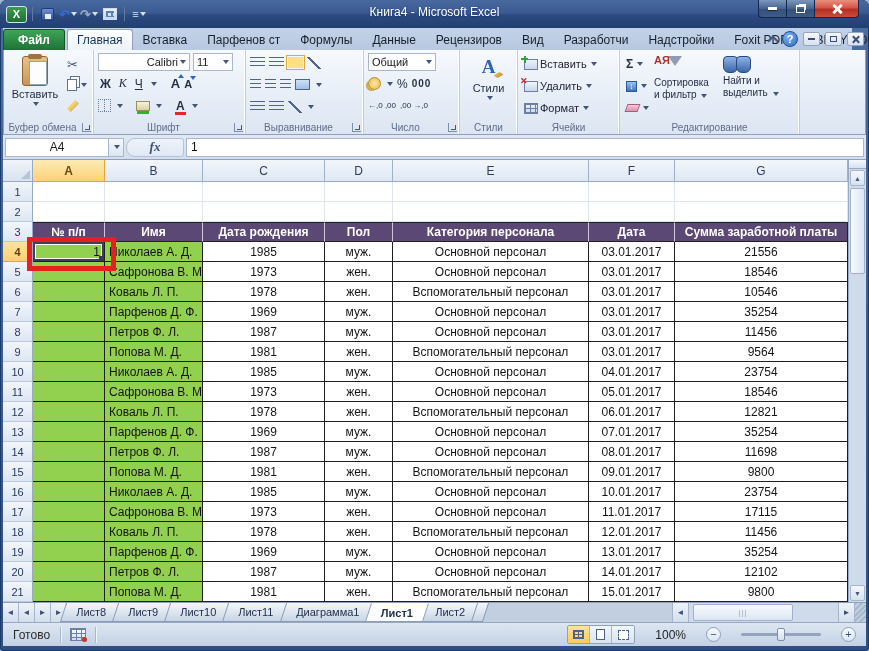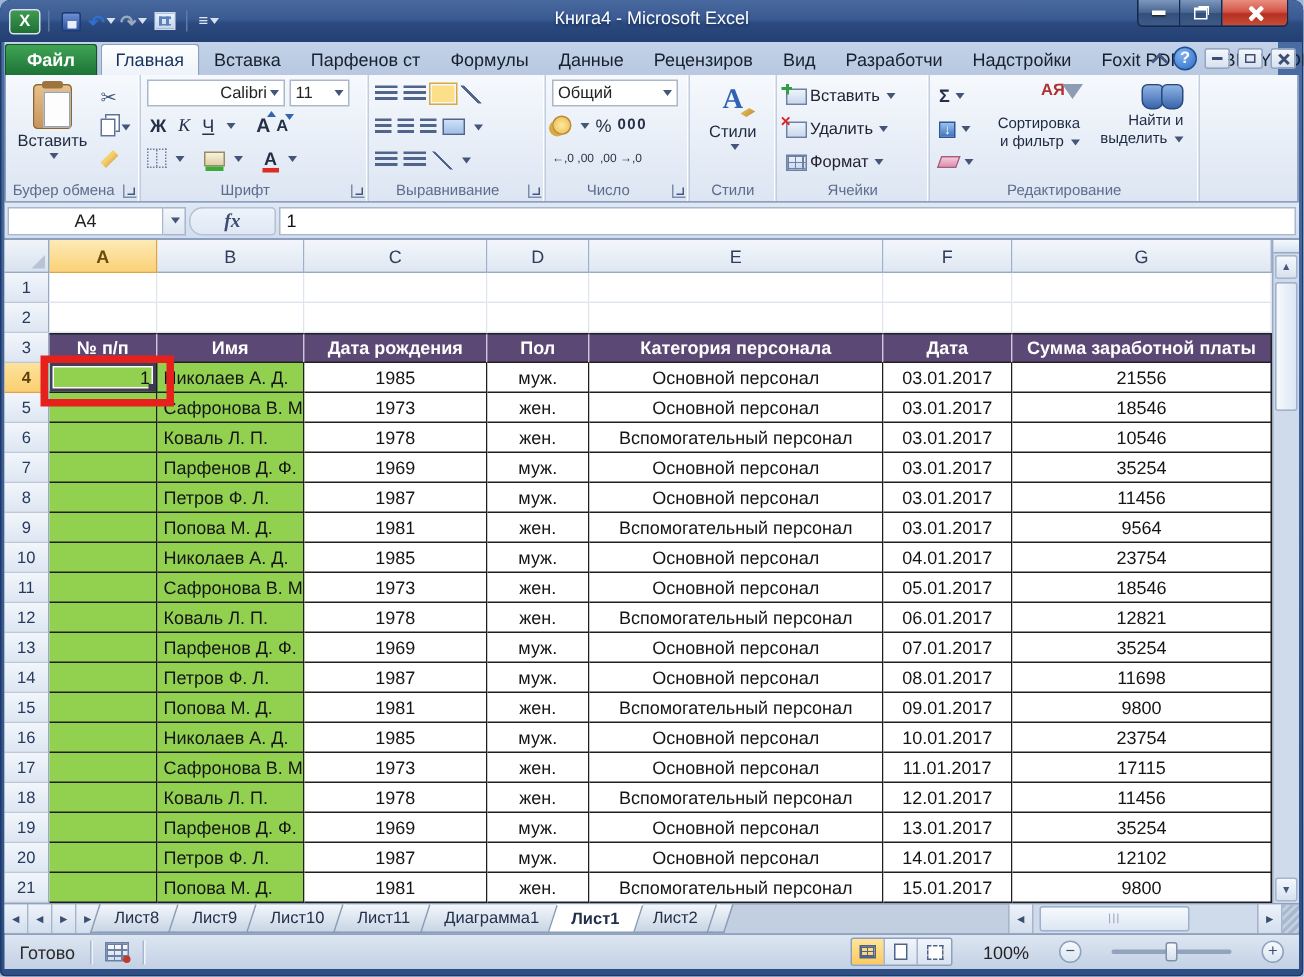--- a/index.html
+++ b/index.html
@@ -99,21 +99,21 @@
   .styles-ic{width:26px;height:24px;position:relative;font-size:19px;font-weight:bold;color:#2f62b0;font-family:"Liberation Serif",serif;text-align:center;}
   .styles-ic::after{content:"";position:absolute;right:-2px;bottom:2px;width:10px;height:6px;background:linear-gradient(135deg,#f0c75e,#b5832c);clip-path:polygon(0 60%,60% 0,100% 40%,40% 100%);}
   .cellico{width:14px;height:11px;border:1px solid #6d80a3;background:linear-gradient(#eef3fa,#c9d8ec);position:relative;}
   .cellico.ins::after{content:"";position:absolute;left:-4px;top:-4px;width:7px;height:7px;background:
      linear-gradient(#2f9e44,#2f9e44) 50% 0/2px 100% no-repeat,linear-gradient(#2f9e44,#2f9e44) 0 50%/100% 2px no-repeat;}
   .cellico.del::after{content:"✕";position:absolute;left:-5px;top:-6px;font-size:9px;font-weight:bold;color:#d22;}
   .cellico.fmt{background:repeating-linear-gradient(90deg,#6d80a3 0 1px,transparent 1px 5px),repeating-linear-gradient(#6d80a3 0 1px,transparent 1px 4px),linear-gradient(#eef3fa,#c9d8ec);}
   .editmini{font-size:12px;font-weight:bold;color:#253046;}
   .fillsq{width:11px;height:11px;background:linear-gradient(#9cc0ee,#3f74bd);border:1px solid #2c5794;color:#fff;font-size:9px;font-weight:bold;display:flex;align-items:center;justify-content:center;}
   .eraser{width:13px;height:8px;background:linear-gradient(#f6c9d8,#df8fae);border:1px solid #a55c7d;transform:skewX(-20deg);}
-  .vbig{width:66px;display:flex;flex-direction:column;align-items:flex-end;gap:1px;padding-top:1px;}
+  .vbig{width:66px;display:flex;flex-direction:column;align-items:flex-start;gap:1px;padding-top:1px;}
   .vbig .t{font-size:10px;color:#1e2a40;line-height:11px;text-align:center;white-space:nowrap;}
   .sort-ic{position:relative;width:26px;height:22px;font-size:11px;font-weight:bold;color:#b03030;}
   .sort-ic::after{content:"";position:absolute;right:-2px;top:2px;width:0;height:0;border-left:7px solid transparent;border-right:7px solid transparent;border-top:10px solid #8d9bb5;}
   .bino{position:relative;width:28px;height:20px;}
   .bino::before,.bino::after{content:"";position:absolute;top:2px;width:13px;height:15px;border-radius:4px 4px 6px 6px;background:linear-gradient(#8fb3e4,#3a66ab);border:1px solid #27497e;}
   .bino::before{left:0;} .bino::after{right:0;}
   
   .fbar{position:absolute;left:3px;right:3px;top:135px;height:25px;background:linear-gradient(#dfe8f4,#d2deee);
     border-bottom:1px solid #8ea0bd;display:flex;align-items:center;padding:2px 2px;}
   .namebox{width:104px;height:19px;background:#fff;border:1px solid #aab6c9;font-size:12px;color:#222;display:flex;align-items:center;justify-content:center;}
@@ -355,21 +355,21 @@
         <span class="li"></span>
         <span class="li"></span>
         <span class="ori-ic"></span>
         <span class="drop"></span>
       </div>
       <div class="rglabel">Выравнивание</div>
       <div class="launcher"></div>
     </div>
 
     <div class="rgroup" style="flex-direction:column;width:96px">
-      <span class="combo" style="width:84px;justify-content:space-between">
+      <span class="combo" style="width:68px;justify-content:space-between">
           <span>Общий</span>
           <span class="drop"></span>
         </span>
       <div class="btnrow">
         <span class="coin"></span>
         <span class="drop"></span>
         <span class="pct">%</span>
         <span class="thou">000</span>
       </div>
       <div class="btnrow">

